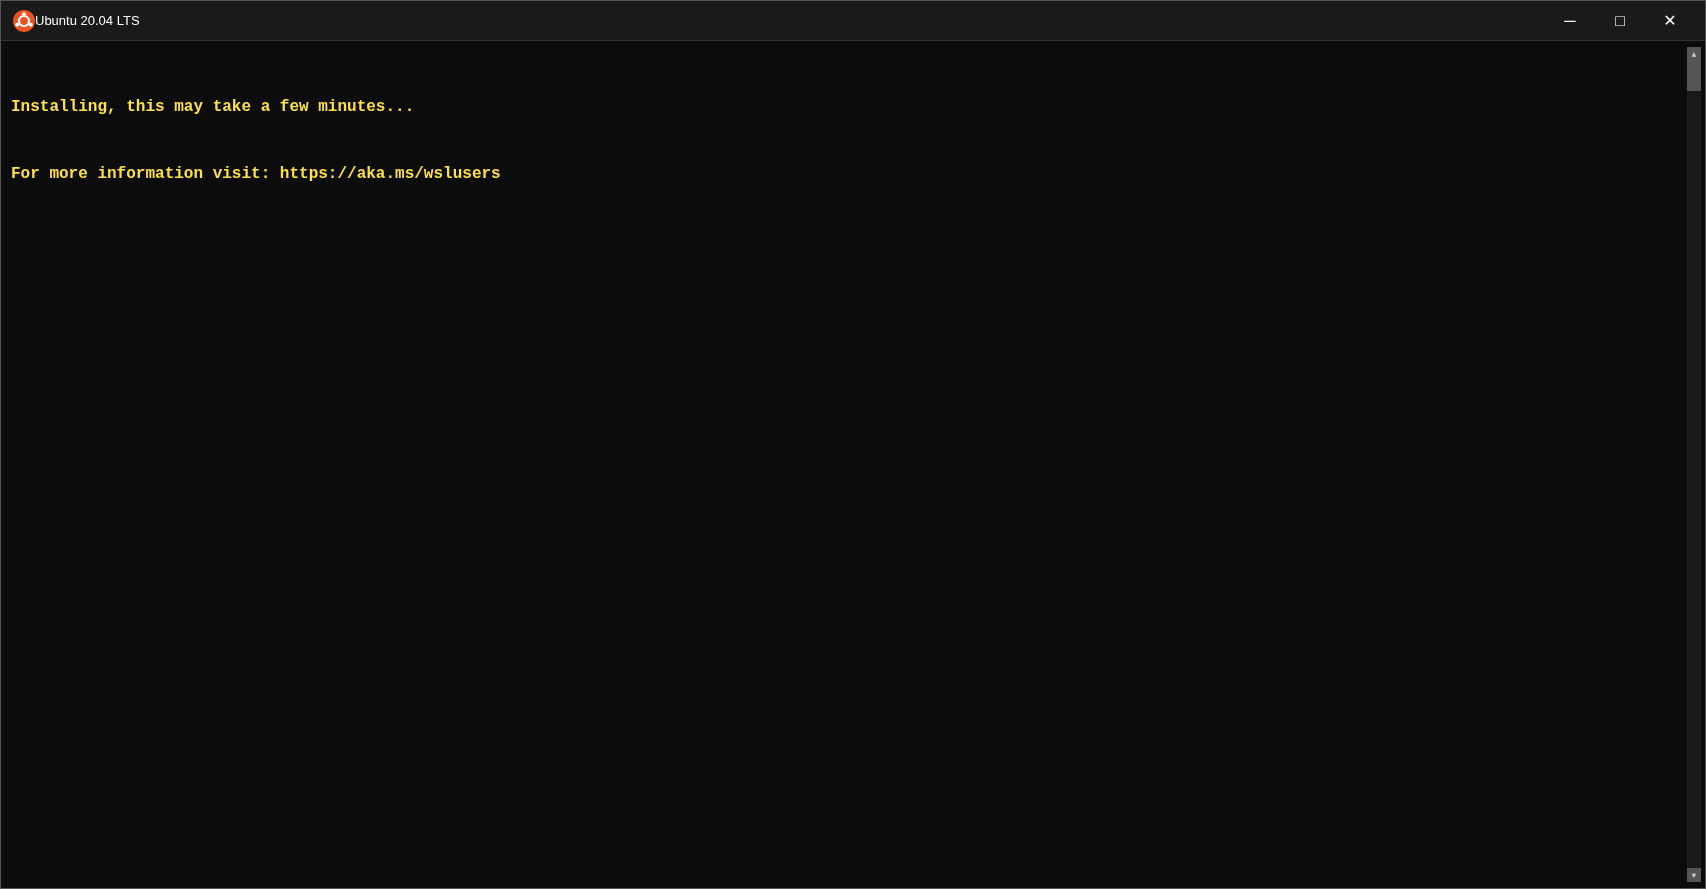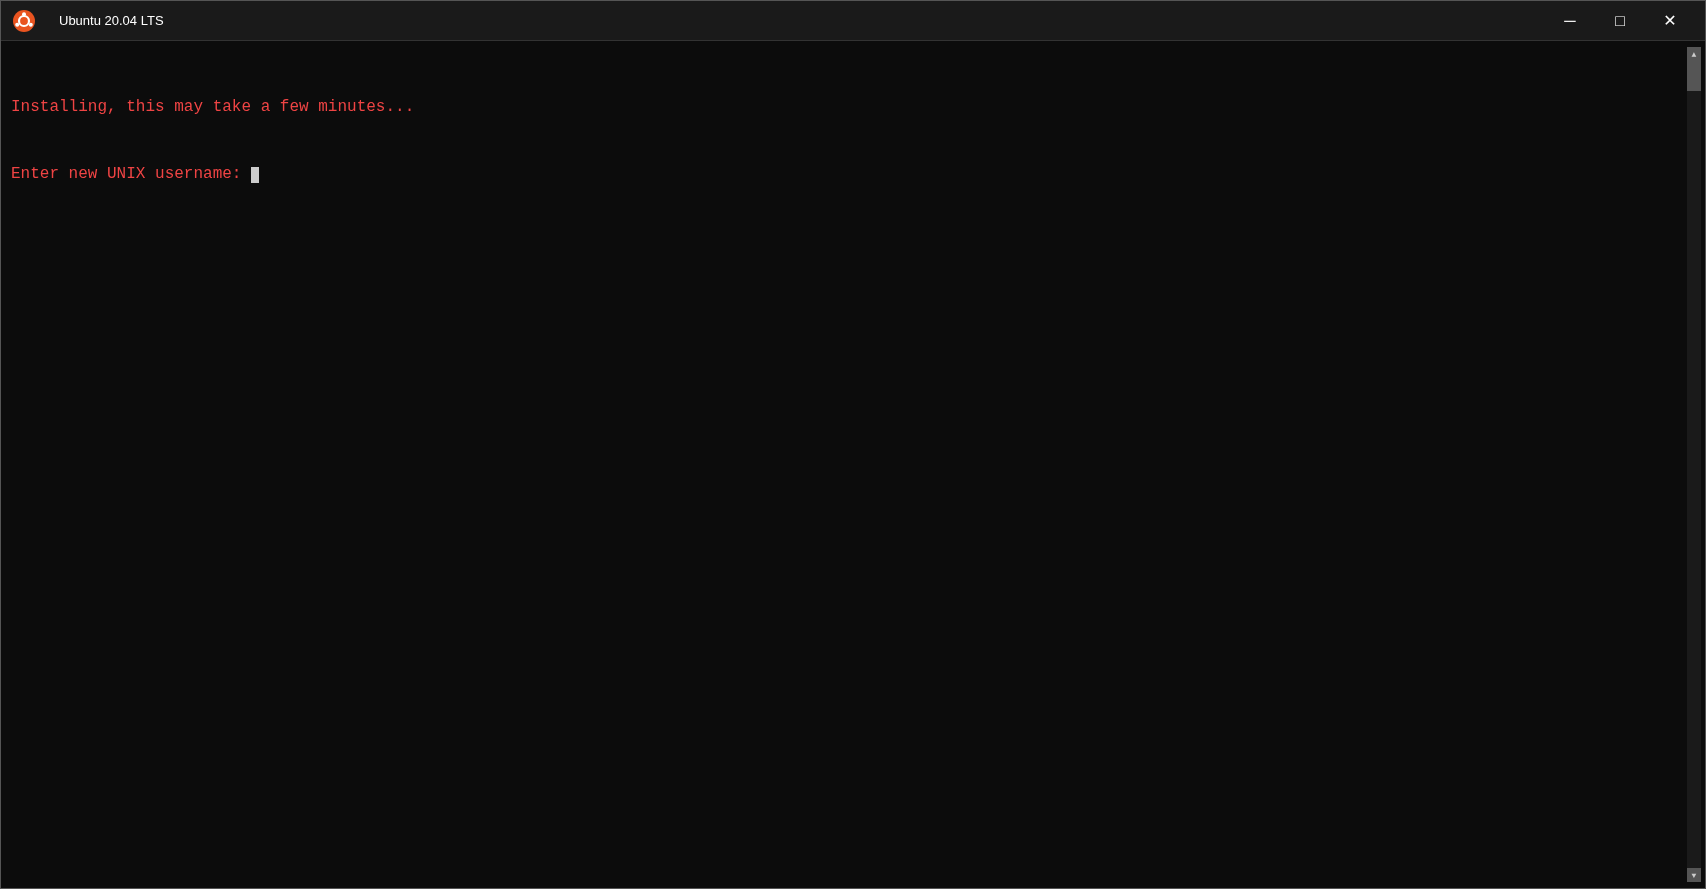--- a/index.html
+++ b/index.html
@@ -32,21 +32,21 @@
       align-items: center;
       justify-content: space-between;
       padding: 0 12px;
       flex-shrink: 0;
       border-bottom: 1px solid #333;
     }
 
     .title-bar-left {
       display: flex;
       align-items: center;
-      gap: 24px;
+      gap: 0;
     }
 
     .ubuntu-icon {
       width: 22px;
       height: 22px;
       flex-shrink: 0;
     }
 
     .title-text {
       color: #ffffff;
@@ -78,26 +78,27 @@
       flex: 1;
       background: #0c0c0c;
       padding: 6px 4px;
       overflow: hidden;
       position: relative;
       display: flex;
     }
 
     .terminal-content {
       flex: 1;
-      color: #ef4444;
+      color: #fde047;
       font-family: 'Courier New', Courier, monospace;
       font-size: 16px;
       line-height: 1.4;
       white-space: pre;
       padding: 4px 6px;
+      font-weight: bold;
     }
 
     .terminal-line {
       display: block;
     }
 
     .cursor {
       display: inline-block;
       width: 8px;
       height: 16px;
@@ -167,21 +168,21 @@
     <div class="title-bar-buttons">
       <button class="title-btn">─</button>
       <button class="title-btn">□</button>
       <button class="title-btn close">✕</button>
     </div>
   </div>
 
   <div class="terminal-body">
     <div class="terminal-content">
       <span class="terminal-line">Installing, this may take a few minutes...</span>
-      <span class="terminal-line">Enter new UNIX username: <span class="cursor"></span></span>
+      <span class="terminal-line">For more information visit: https://aka.ms/wslusers</span>
     </div>
 
     <div class="scrollbar-y">
       <div class="scrollbar-arrow">▲</div>
       <div class="scrollbar-track">
         <div class="scrollbar-thumb"></div>
       </div>
       <div class="scrollbar-arrow">▼</div>
     </div>
   </div>

